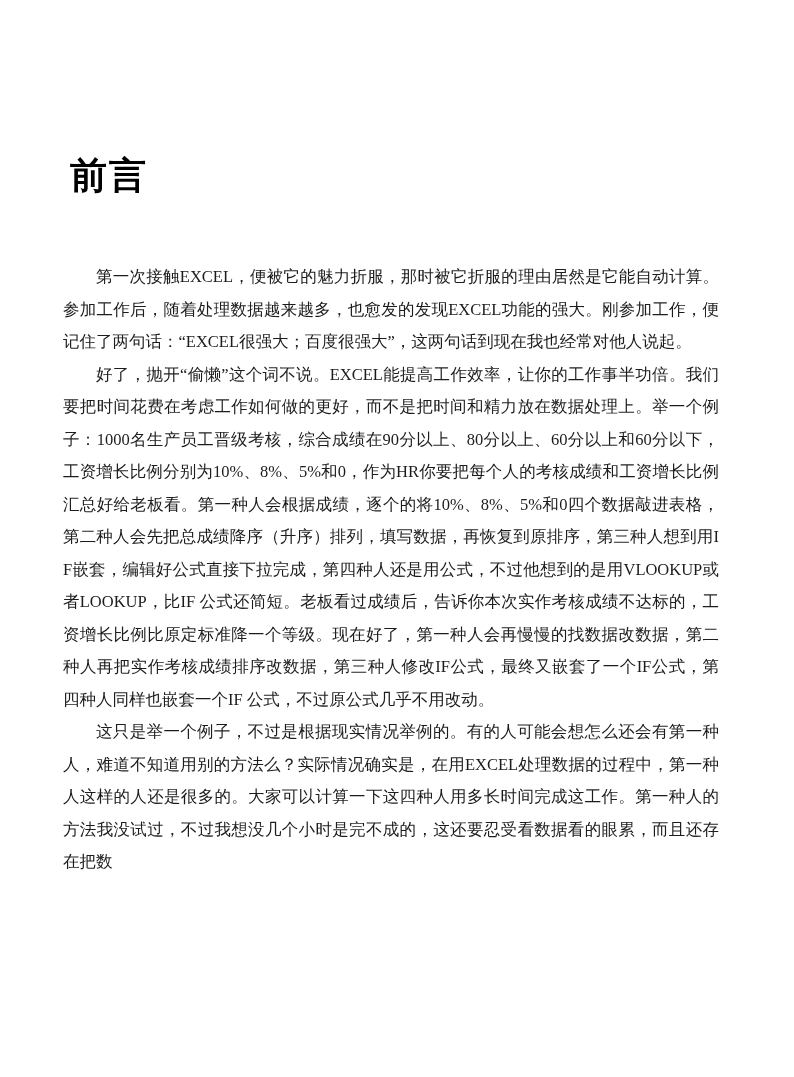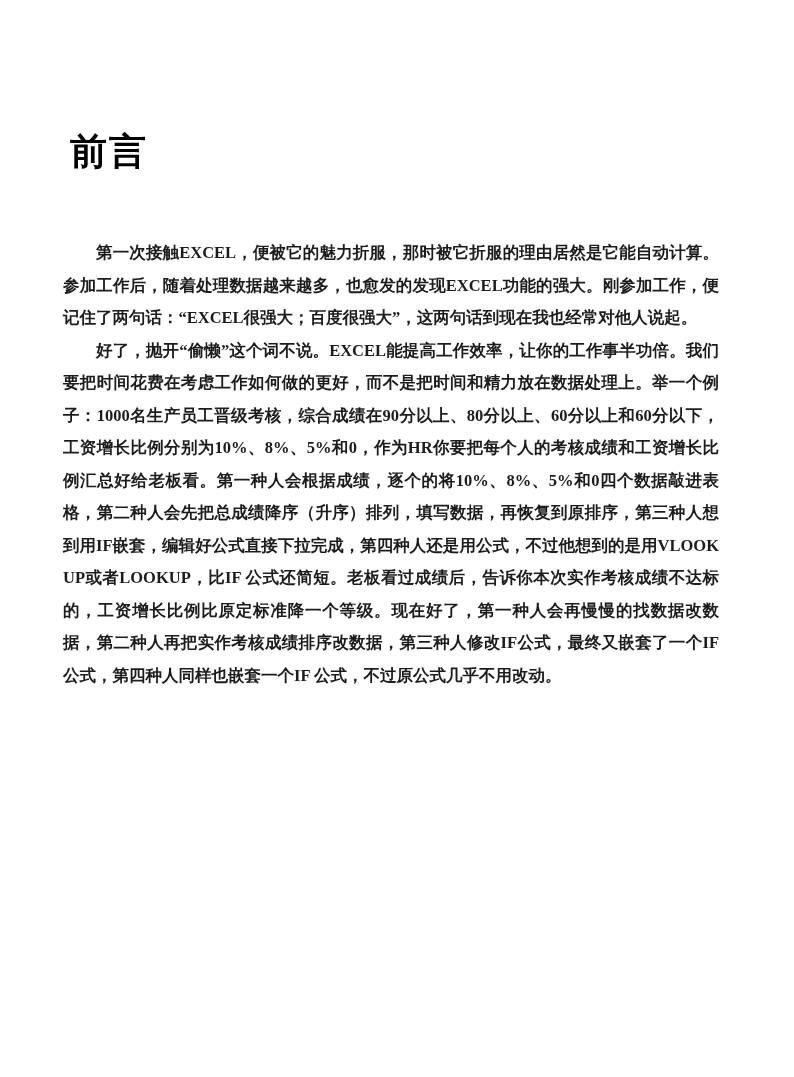--- a/index.html
+++ b/index.html
@@ -8,20 +8,21 @@
     background: #ffffff;
   }
   .page {
     position: relative;
     width: 794px;
     height: 925px;
     background: #ffffff;
     overflow: hidden;
     color: #1c1c1c;
     font-family: "Liberation Serif", "DejaVu Serif", serif;
+    margin-top: 24px;
   }
   .doc-title {
     position: absolute;
     left: 70px;
     top: 128px;
     margin: 0;
     font-size: 37px;
     line-height: 48px;
     font-weight: bold;
     letter-spacing: 2px;
@@ -36,21 +37,20 @@
     font-size: 16.5px;
     line-height: 32.5px;
     text-align: justify;
     text-justify: inter-ideograph;
     word-break: break-all;
   }
   .doc-body p {
     margin: 0;
     padding: 0;
     text-indent: 2em;
-    font-weight: bold;
   }
   .page-number {
     position: absolute;
     left: 699px;
     top: 1030px;
     font-size: 13px;
     line-height: 16px;
     color: #7a7a7a;
     font-family: "Liberation Serif", "DejaVu Serif", serif;
   }
@@ -58,17 +58,18 @@
 </head>
 <body>
 
 <div class="page">
 
   <h1 class="doc-title">前言</h1>
 
   <div class="doc-body">
     <p>第一次接触EXCEL，便被它的魅力折服，那时被它折服的理由居然是它能自动计算。参加工作后，随着处理数据越来越多，也愈发的发现EXCEL功能的强大。刚参加工作，便记住了两句话：“EXCEL很强大；百度很强大”，这两句话到现在我也经常对他人说起。</p>
     <p>好了，抛开“偷懒”这个词不说。EXCEL能提高工作效率，让你的工作事半功倍。我们要把时间花费在考虑工作如何做的更好，而不是把时间和精力放在数据处理上。举一个例子：1000名生产员工晋级考核，综合成绩在90分以上、80分以上、60分以上和60分以下，工资增长比例分别为10%、8%、5%和0，作为HR你要把每个人的考核成绩和工资增长比例汇总好给老板看。第一种人会根据成绩，逐个的将10%、8%、5%和0四个数据敲进表格，第二种人会先把总成绩降序（升序）排列，填写数据，再恢复到原排序，第三种人想到用IF嵌套，编辑好公式直接下拉完成，第四种人还是用公式，不过他想到的是用VLOOKUP或者LOOKUP，比IF 公式还简短。老板看过成绩后，告诉你本次实作考核成绩不达标的，工资增长比例比原定标准降一个等级。现在好了，第一种人会再慢慢的找数据改数据，第二种人再把实作考核成绩排序改数据，第三种人修改IF公式，最终又嵌套了一个IF公式，第四种人同样也嵌套一个IF 公式，不过原公式几乎不用改动。</p>
+    <p>这只是举一个例子，不过是根据现实情况举例的。有的人可能会想怎么还会有第一种人，难道不知道用别的方法么？实际情况确实是，在用EXCEL处理数据的过程中，第一种人这样的人还是很多的。大家可以计算一下这四种人用多长时间完成这工作。第一种人的方法我没试过，不过我想没几个小时是完不成的，这还要忍受看数据看的眼累，而且还存在把数</p>
   </div>
 
   <div class="page-number">1</div>
 
 </div>
 
 </body></html>

